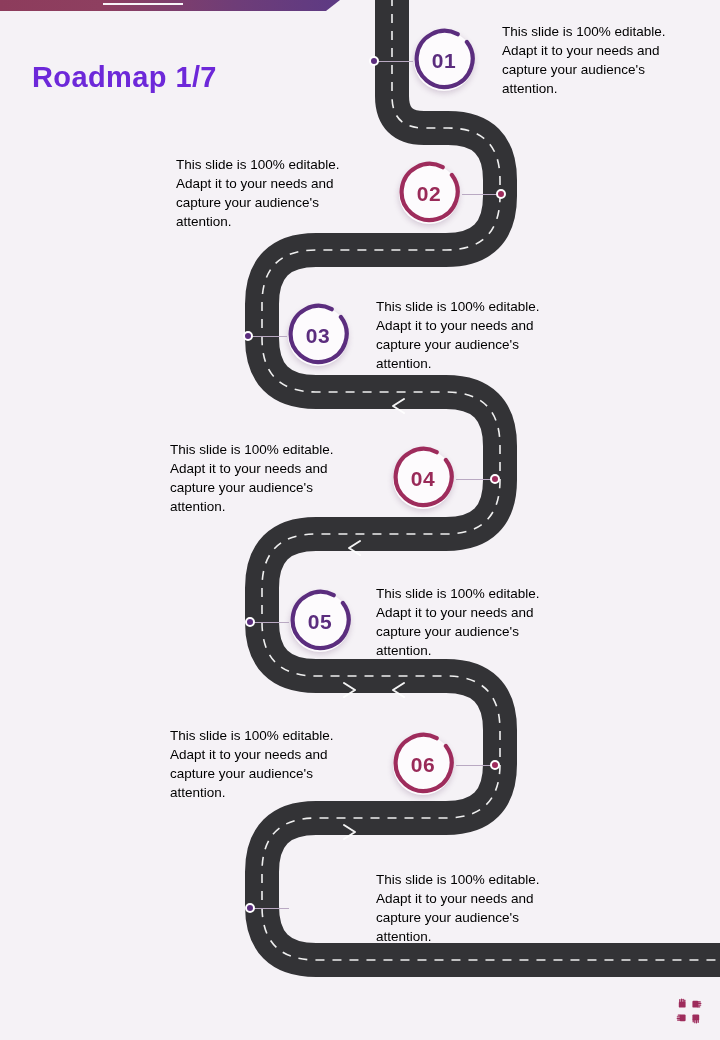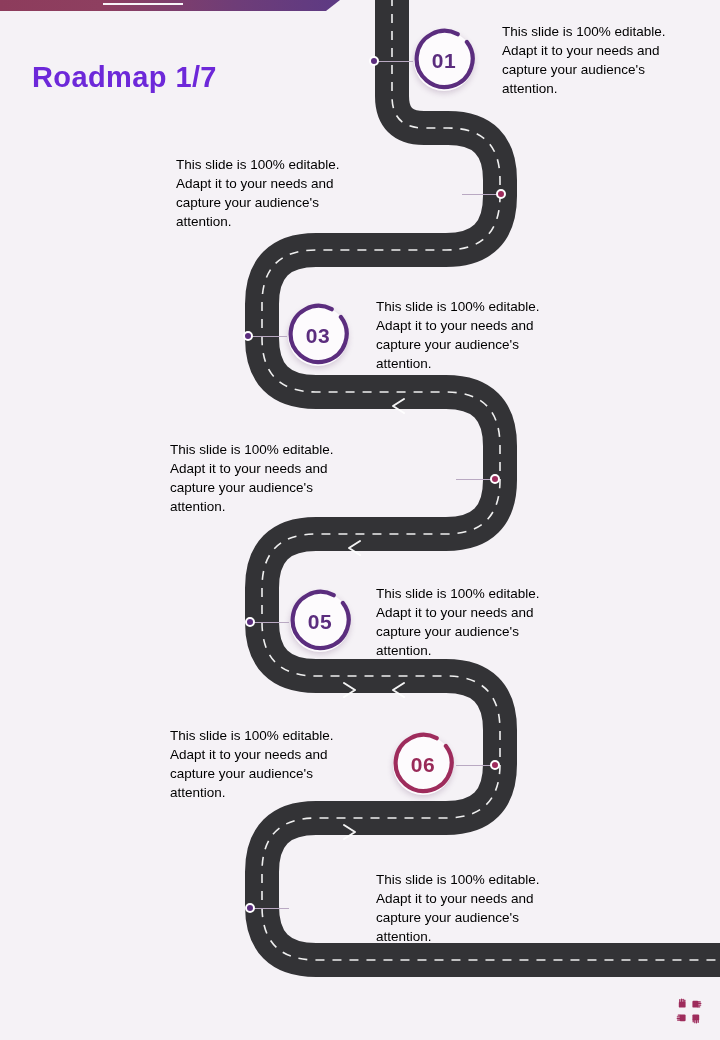--- a/index.html
+++ b/index.html
@@ -132,39 +132,53 @@
       <path d="M 58.9 17 A 28 28 0 1 1 49.7 9.2" fill="none" stroke="#5b2d7e" stroke-width="4.2" stroke-linecap="round"></path>
     </svg>
     <div class="num">01</div>
   </div>
   <div class="conn purple" style="left:369px;top:56px;width:44px;">
     <div class="line" style="left:8px;width:36px;"></div>
     <div class="dot" style="left:0;"></div>
   </div>
   <div class="desc right" style="left:502px;top:22px;">This slide is 100% editable. Adapt it to your needs and capture your audience's attention.</div>
 
+  <div class="marker crimson" style="left:393px;top:158px;">
+    <div class="disc"></div>
+    <svg class="ringwrap" viewBox="0 0 72 72">
+      <path d="M 58.9 17 A 28 28 0 1 1 49.7 9.2" fill="none" stroke="#9e2c5c" stroke-width="4.2" stroke-linecap="round"></path>
+    </svg>
+    <div class="num">02</div>
+  </div>
   <div class="conn crimson" style="left:462px;top:189px;width:44px;">
     <div class="line" style="left:0;width:36px;"></div>
     <div class="dot" style="left:34px;"></div>
   </div>
   <div class="desc left" style="left:176px;top:155px;">This slide is 100% editable. Adapt it to your needs and capture your audience's attention.</div>
 
   <div class="marker purple" style="left:282px;top:300px;">
     <div class="disc"></div>
     <svg class="ringwrap" viewBox="0 0 72 72">
       <path d="M 58.9 17 A 28 28 0 1 1 49.7 9.2" fill="none" stroke="#5b2d7e" stroke-width="4.2" stroke-linecap="round"></path>
     </svg>
     <div class="num">03</div>
   </div>
   <div class="conn purple" style="left:243px;top:331px;width:44px;">
     <div class="line" style="left:8px;width:36px;"></div>
     <div class="dot" style="left:0;"></div>
   </div>
   <div class="desc right" style="left:376px;top:297px;">This slide is 100% editable. Adapt it to your needs and capture your audience's attention.</div>
 
+  <div class="marker crimson" style="left:387px;top:443px;">
+    <div class="disc"></div>
+    <svg class="ringwrap" viewBox="0 0 72 72">
+      <path d="M 58.9 17 A 28 28 0 1 1 49.7 9.2" fill="none" stroke="#9e2c5c" stroke-width="4.2" stroke-linecap="round"></path>
+    </svg>
+    <div class="num">04</div>
+  </div>
   <div class="conn crimson" style="left:456px;top:474px;width:44px;">
     <div class="line" style="left:0;width:36px;"></div>
     <div class="dot" style="left:34px;"></div>
   </div>
   <div class="desc left" style="left:170px;top:440px;">This slide is 100% editable. Adapt it to your needs and capture your audience's attention.</div>
 
   <div class="marker purple" style="left:284px;top:586px;">
     <div class="disc"></div>
     <svg class="ringwrap" viewBox="0 0 72 72">
       <path d="M 58.9 17 A 28 28 0 1 1 49.7 9.2" fill="none" stroke="#5b2d7e" stroke-width="4.2" stroke-linecap="round"></path>

